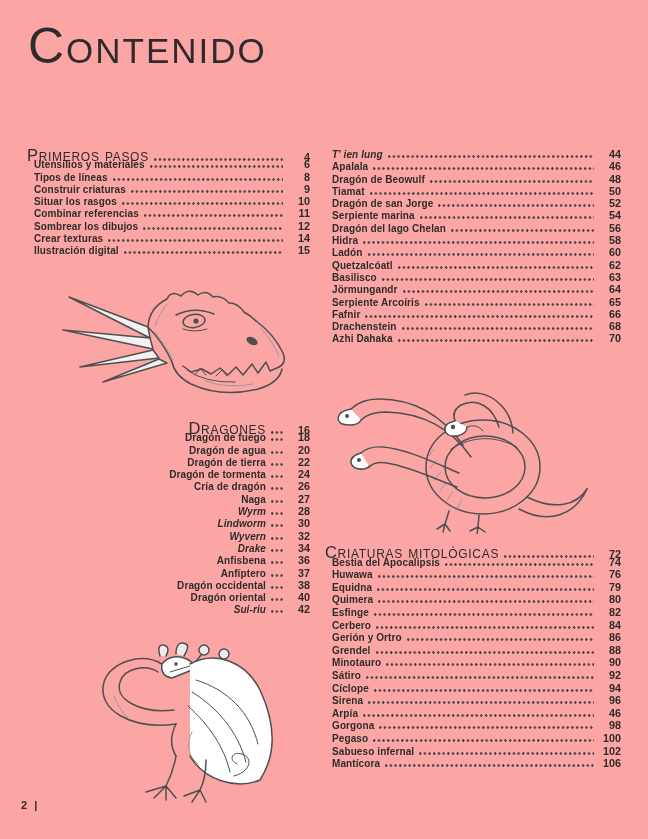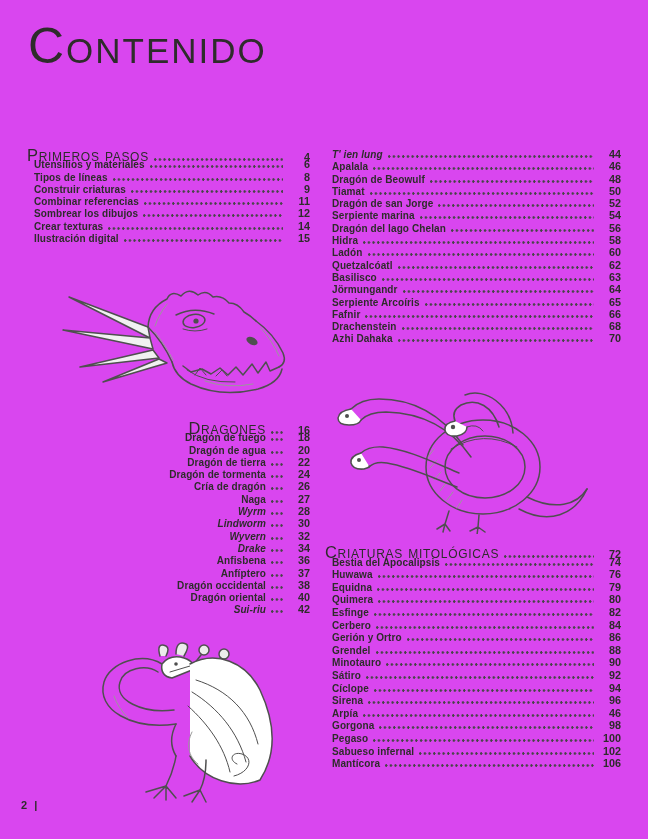--- a/index.html
+++ b/index.html
@@ -1,19 +1,19 @@
 <!DOCTYPE html>
 <html style="--ink: #2e2c2b; --dot: #454545; --sketch: #4f4f4f; --sketch-shade: #9a9a9a;"><head>
 <meta charset="utf-8">
 <style>
   html,body{margin:0;padding:0;background:#ffffff;}
   .page{
     position:relative;
     width:648px;height:839px;
-    background:#d946ef;
+    background:#fca5a5;
     font-family:"Liberation Sans", sans-serif;
     color:var(--ink,#2e2c2b);
     overflow:hidden;
   }
   
   .title{
     position:absolute;left:28px;top:20px;margin:0;
     font-size:50px;font-weight:400;line-height:1.05;
     font-variant:small-caps;letter-spacing:2px;
     color:var(--ink,#2e2c2b);
@@ -82,20 +82,25 @@
         <span class="label">Tipos de líneas</span>
         <span class="leader"></span>
         <span class="num">8</span>
       </div>
       <div class="toc-row item-row">
         <span class="label">Construir criaturas</span>
         <span class="leader"></span>
         <span class="num">9</span>
       </div>
       <div class="toc-row item-row">
+        <span class="label">Situar los rasgos</span>
+        <span class="leader"></span>
+        <span class="num">10</span>
+      </div>
+      <div class="toc-row item-row">
         <span class="label">Combinar referencias</span>
         <span class="leader"></span>
         <span class="num">11</span>
       </div>
       <div class="toc-row item-row">
         <span class="label">Sombrear los dibujos</span>
         <span class="leader"></span>
         <span class="num">12</span>
       </div>
       <div class="toc-row item-row">

